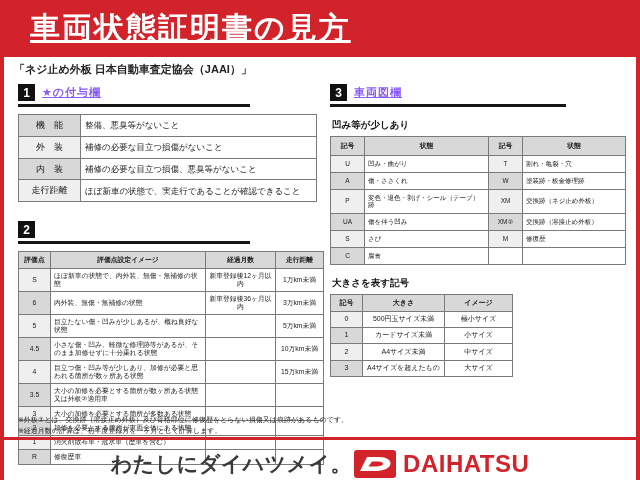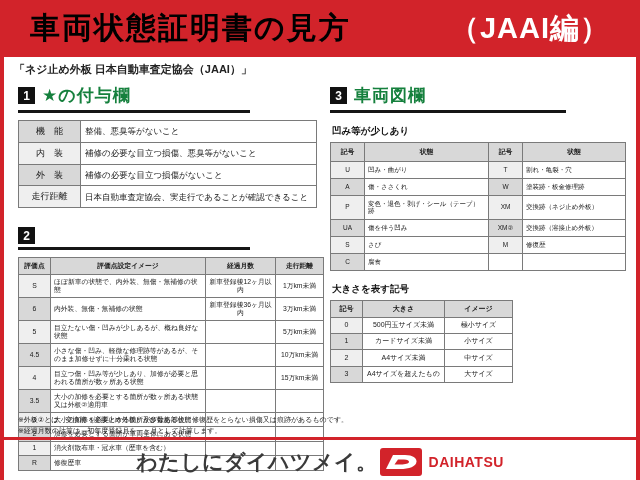--- a/index.html
+++ b/index.html
@@ -11,33 +11,33 @@
   
   .edge{position:absolute;top:0;bottom:0;width:4px;background:#d2232a;}
   .edge-left{left:0;} .edge-right{right:0;}
 
   
   .topbar{
     position:absolute;top:0;left:0;width:640px;height:57px;background:#d2232a;
     display:flex;align-items:center;justify-content:space-between;
     padding:0 30px;box-sizing:border-box;
   }
-  .topbar .ttl{color:#000000;font-size:30px;font-weight:bold;letter-spacing:2px;}
+  .topbar .ttl{color:#ffffff;font-size:30px;font-weight:bold;letter-spacing:2px;text-decoration:underline;}
   .topbar .ed{color:#fff;font-size:29px;font-weight:bold;letter-spacing:1px;}
 
   .subtitle{position:absolute;top:62px;left:14px;font-size:11px;font-weight:bold;color:#222;}
 
   .col-left{position:absolute;top:84px;left:18px;width:306px;}
   .col-right{position:absolute;top:84px;left:330px;width:296px;}
 
   .sec-head{display:flex;align-items:center;gap:7px;border-bottom:3px solid #151515;padding-bottom:3px;}
   .sec-head.w1{width:232px;} .sec-head.w3{width:236px;}
   .num{background:#111;color:#fff;width:17px;height:17px;display:flex;align-items:center;
     justify-content:center;font-size:12px;font-weight:bold;flex:0 0 17px;}
-  .sec-title{font-size:17px;font-weight:bold;letter-spacing:1px;color:#15803d;}
+  .sec-title{font-size:11px;font-weight:bold;letter-spacing:1px;color:#8b5cf6;text-decoration:underline;}
 
   table{border-collapse:collapse;table-layout:fixed;}
   td,th{border:1px solid #7a7a7a;overflow:hidden;box-sizing:border-box;}
 
   
   .t1{width:298px;margin-top:7px;font-size:8.5px;}
   .t1 td{padding:5px 4px;line-height:1.2;}
   .t1 td:first-child{text-align:center;font-size:9px;}
   .t1 tr:nth-child(odd)  td:first-child{background:#d8d8d8;}
   .t1 tr:nth-child(even) td:first-child{background:#efefef;}
@@ -68,34 +68,33 @@
   .t4 th{background:#d8d8d8;font-weight:bold;padding:3px 2px;font-size:7px;}
   .t4 td{padding:3.5px 2px;text-align:center;line-height:1.2;}
   .t4 tbody tr:nth-child(even) td:first-child{background:#d8d8d8;}
   .t4 tbody tr:nth-child(odd)  td:first-child{background:#efefef;}
 
   .footnotes{position:absolute;top:415px;left:18px;font-size:7px;line-height:1.55;color:#222;}
 
   .divider{position:absolute;top:437px;left:0;width:640px;height:3px;background:#d2232a;}
 
   .footer{position:absolute;top:446px;left:0;width:640px;height:32px;
-    display:flex;align-items:center;justify-content:center;gap:2px;}
+    display:flex;align-items:flex-end;justify-content:center;gap:2px;}
   .slogan{font-size:21px;font-weight:bold;color:#3a3a3a;letter-spacing:0.5px;}
   .brandbox{display:flex;align-items:center;gap:7px;}
-  .brand-text{font-size:14px;font-weight:800;color:#d2232a;letter-spacing:0.5px;}
+  .brand-text{font-size:24px;font-weight:800;color:#d2232a;letter-spacing:0.5px;}
 </style>
 </head>
 <body>
 
 <div class="edge edge-left"></div>
 <div class="edge edge-right"></div>
 
 <div class="topbar">
   <span class="ttl">車両状態証明書の見方</span>
-  <span class="ed">（JAAI編）</span>
 </div>
 
 <div class="subtitle">「ネジ止め外板 日本自動車査定協会（JAAI）」</div>
 
 <div class="col-left">
 
   <div class="sec-head w1">
     <span class="num">1</span>
     <span class="sec-title">★の付与欄</span>
   </div>
@@ -103,30 +102,30 @@
     <colgroup>
         <col style="width:62px">
         <col style="width:236px">
       </colgroup>
     <tbody>
         <tr>
           <td>機　能</td>
           <td>整備、悪臭等がないこと</td>
         </tr>
         <tr>
+          <td>外　装</td>
+          <td>補修の必要な目立つ損傷がないこと</td>
+        </tr>
+        <tr>
           <td>内　装</td>
           <td>補修の必要な目立つ損傷、悪臭等がないこと</td>
         </tr>
         <tr>
-          <td>外　装</td>
-          <td>補修の必要な目立つ損傷がないこと</td>
-        </tr>
-        <tr>
           <td>走行距離</td>
-          <td>日本自動車査定協会、実走行であることが確認できること</td>
+          <td>ほぼ新車の状態で、実走行であることが確認できること</td>
         </tr>
       </tbody>
   </table>
 
   <div class="sec-head w1" style="margin-top:19px">
     <span class="num">2</span>
   </div>
   <table class="t2">
     <colgroup>
         <col style="width:32px">

